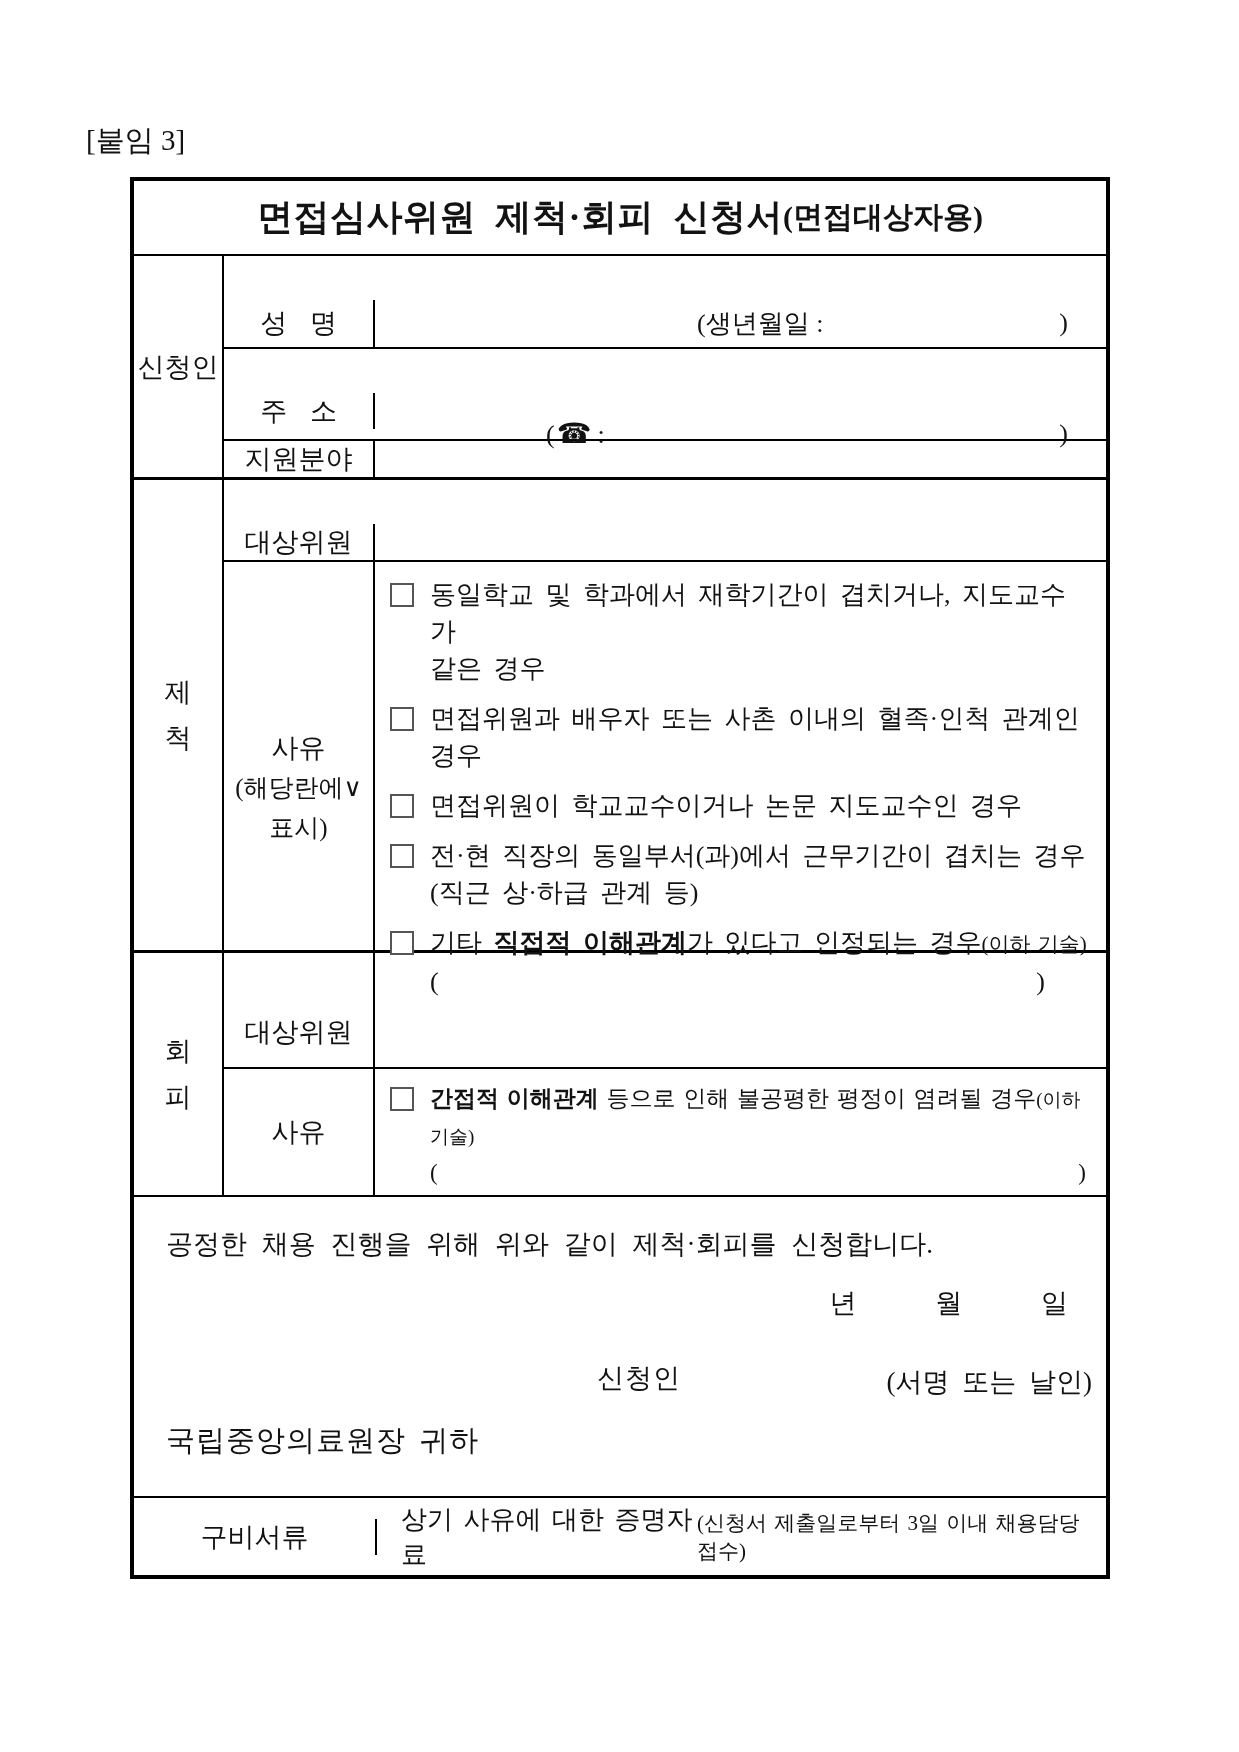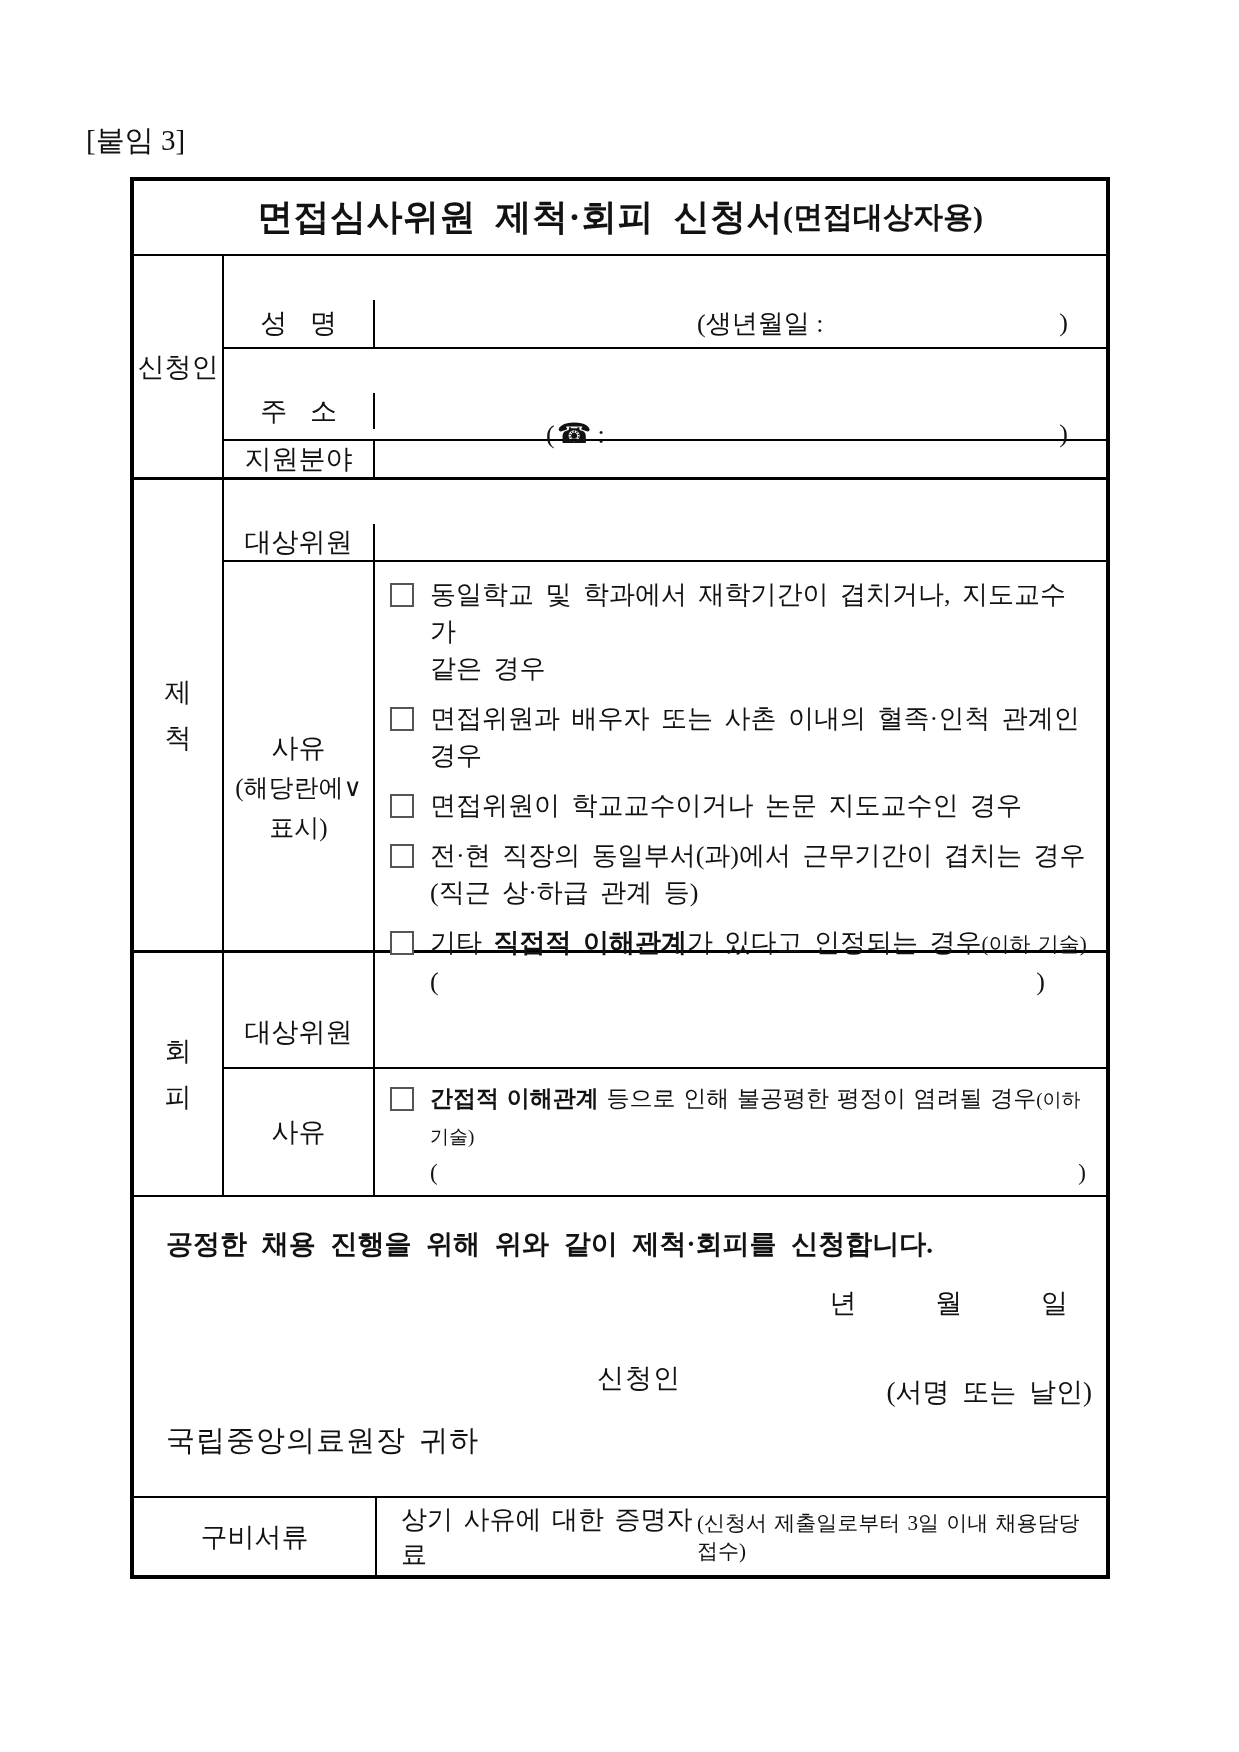--- a/index.html
+++ b/index.html
@@ -57,29 +57,29 @@
 
   .band-rec { height:244px; border-bottom:2px solid #000; box-sizing:border-box; display:flex; }
   .rec-wrap { padding-top:12px; font-size:23px; word-spacing:2px; }
   .rec-wrap .ck-item { line-height:36px; margin-bottom:0; }
   .rec-wrap .ckbox { margin-top:6px; }
   .rec-wrap .small { font-size:19px; }
   .rec-blank { display:flex; justify-content:space-between; width:656px; }
 
   .band-sig { height:301px; border-bottom:2px solid #000; box-sizing:border-box;
     position:relative; font-size:27px; }
-  .statement { position:absolute; left:32px; top:29px; word-spacing:8px;font-weight:bold; }
+  .statement { position:absolute; left:32px; top:29px; word-spacing:8px; }
   .dateline { position:absolute; right:38px; top:88px; }
   .dateline span { margin-left:72px; }
   .dateline span:first-child { margin-left:0; }
   .signer { position:absolute; left:463px; top:163px; letter-spacing:1px; }
-  .signnote { position:absolute; right:14px; top:177px; word-spacing:6px; }
+  .signnote { position:absolute; right:14px; top:167px; word-spacing:6px; }
   .recipient { position:absolute; left:32px; top:224px; font-size:29px; word-spacing:5px; letter-spacing:1px; }
 
-  .band-doc { flex:1; display:flex; }
+  .band-doc { flex:1; display:flex;align-items:center; }
   .doc-lab { width:243px; border-right:2px solid #000; box-sizing:border-box;
     display:flex; align-items:center; justify-content:center; font-size:27px; }
   .doc-val { flex:1; display:flex; align-items:center; padding-left:24px;
     font-size:26px; word-spacing:4px; }
 </style>
 </head>
 <body>
 
 <div class="page">
 

